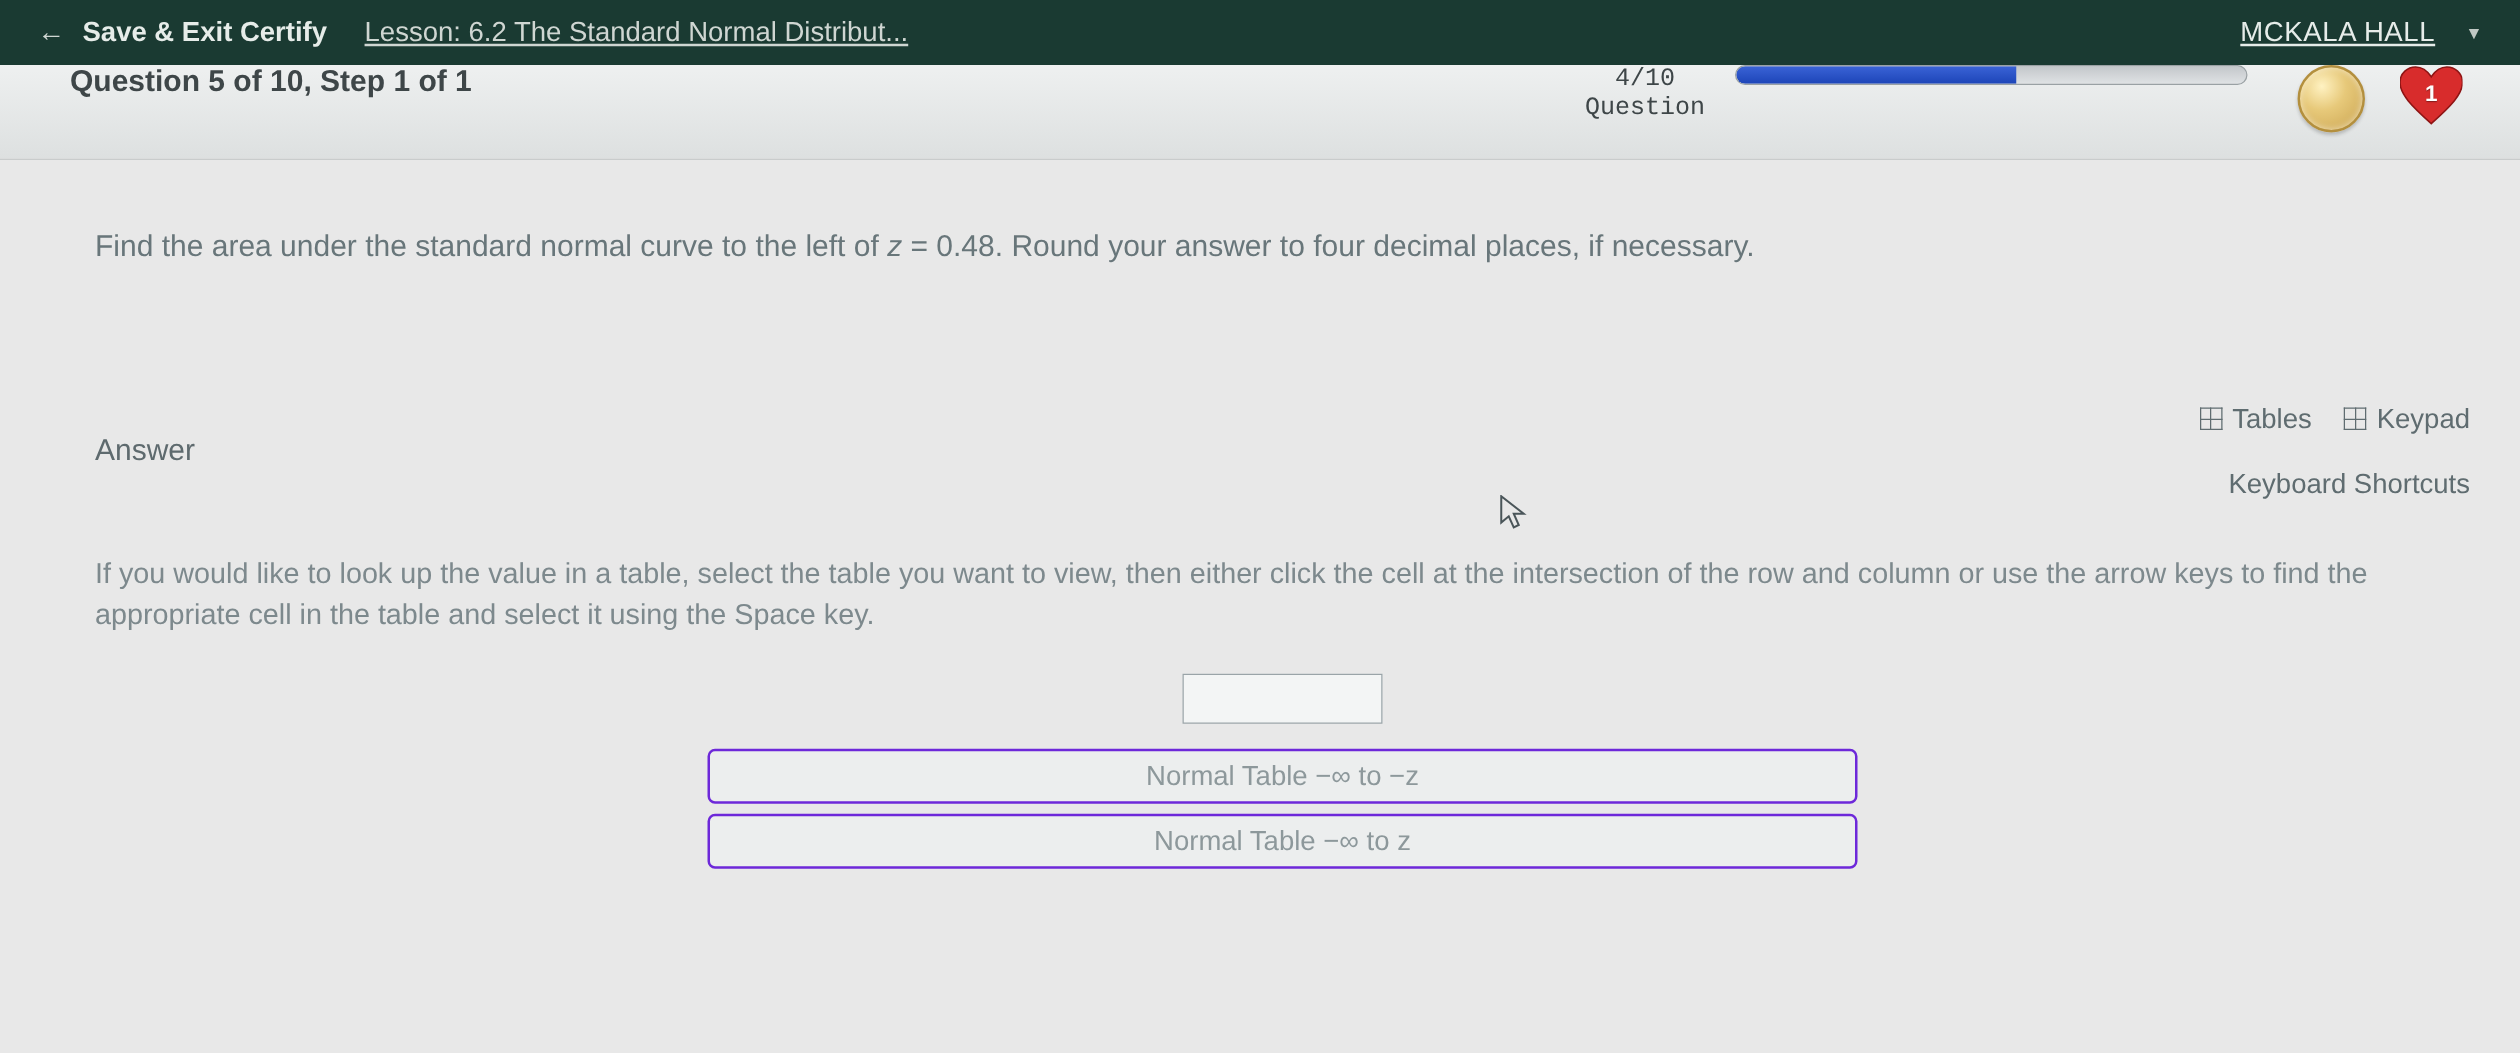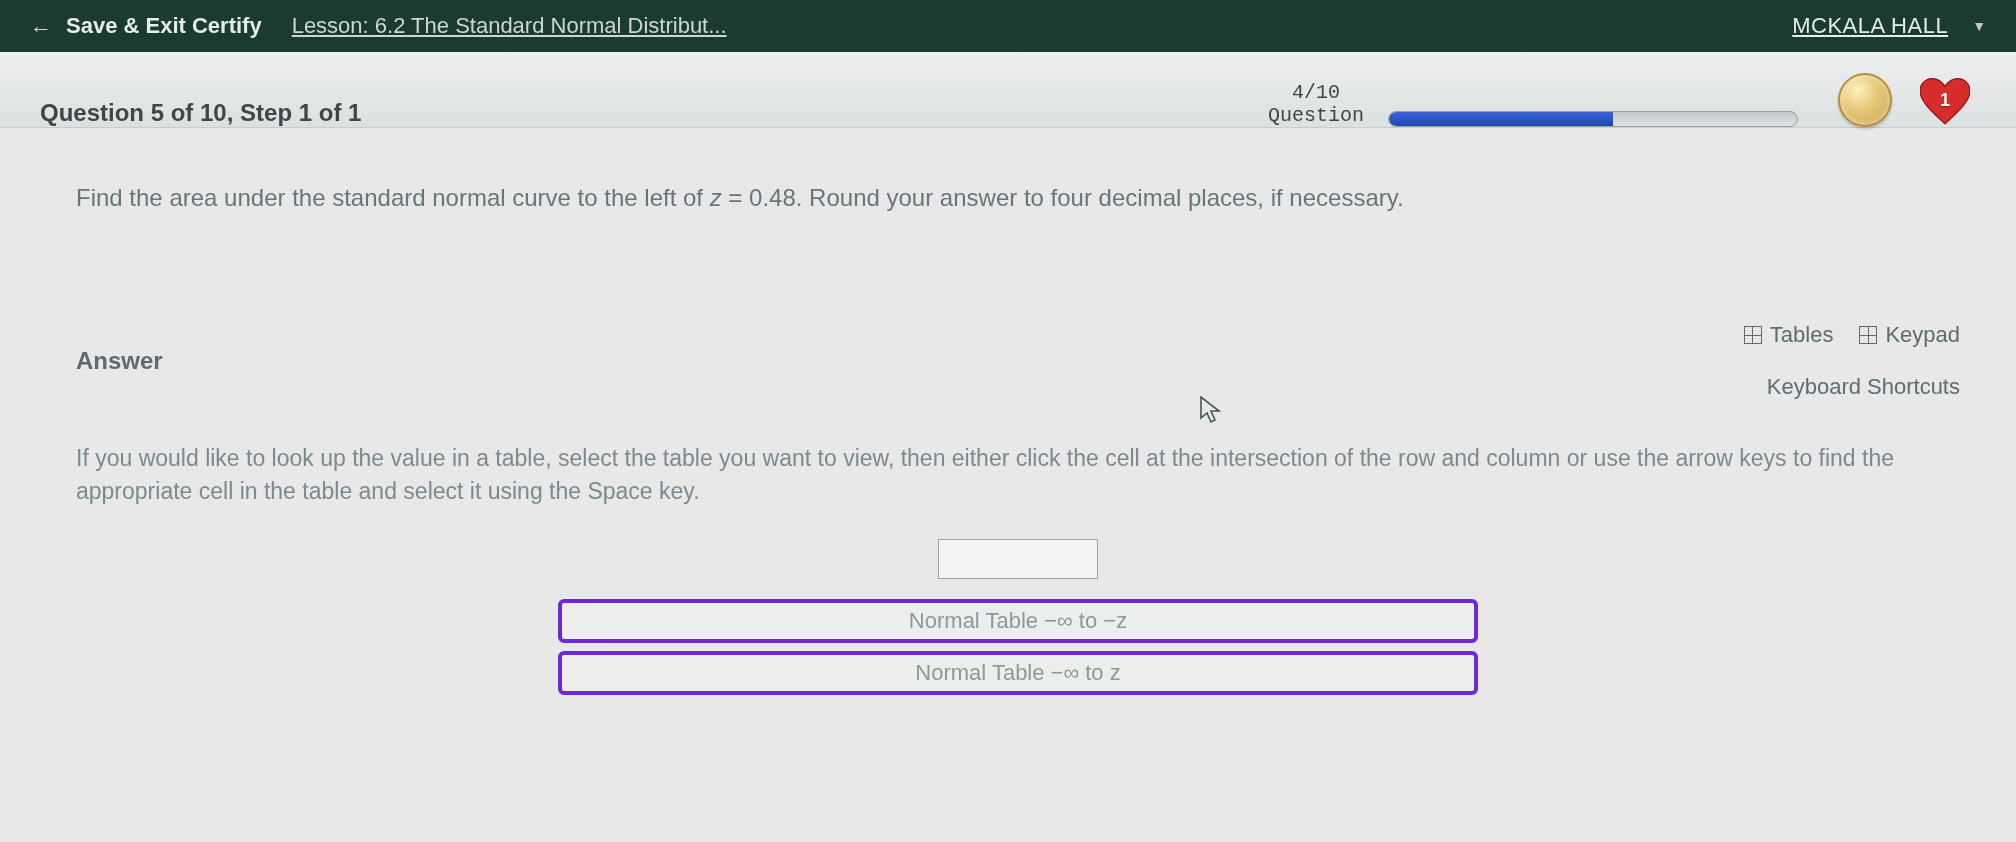--- a/index.html
+++ b/index.html
@@ -22,22 +22,22 @@
   .back-arrow { margin-right: 14px; font-size: 22px; color:#cfd6d2; }
   .save-exit { margin-right: 30px; color:#e6ece9;font-weight:bold; }
   .lesson-title { color:#cfd6d2;text-decoration:underline; }
   .user-name { margin-left: auto; color:#e6ece9; letter-spacing:0.5px;text-decoration:underline; }
   .dropdown-caret { margin-left: 24px; font-size:14px; color:#c0c8c4; }
   .status-bar {
     background: linear-gradient(#eef0f0,#dde0e0);
     border-bottom: 1px solid #c9cccc;
     height: 76px;
     display: flex;
-    align-items: flex-end;
-    padding: 0 36px 0 40px;
+    align-items: flex-start;
+    padding: 0 36px 0 56px;
     color:#3e4648;
     font-size: 24px;
   }
   .question-label { font-weight: 600; }
   .score-block {
     margin-left: auto;
     display:flex;
     flex-direction:column;
     align-items:center;
     font-family: "Consolas","Courier New",monospace;
@@ -69,35 +69,35 @@
   .heart {
     width:50px;height:50px;position:relative;margin-right:10px;
   }
   .heart svg { width:100%; height:100%; }
   .heart .count {
     position:absolute;top:50%;left:50%;transform:translate(-50%,-58%);
     color:#fff;font-weight:700;font-size:18px;
     text-shadow:0 1px 1px rgba(0,0,0,0.4);
   }
   .content {
-    padding: 56px 56px 0 76px;
+    padding: 56px 40px 0 76px;
     color:#616c70;
   }
   .question-text {
     font-size: 24px;
     color:#68767a;
     margin-bottom: 110px;
   }
   .question-text .zval { font-style: italic; }
   .answer-row {
     display:flex;
     align-items: center;
     margin-bottom: 18px;
   }
-  .answer-label { font-size: 24px; color:#5e6a6e; font-weight:700; }
+  .answer-label { font-size: 24px; color:#5e6a6e; font-weight:400; }
   .right-tools {
     margin-left:auto;
     display:flex;
     flex-direction:column;
     align-items:flex-end;
   }
   .tool-buttons { display:flex; gap:26px; margin-bottom:26px; }
   .tool-btn {
     display:flex;align-items:center;gap:8px;
     color:#5f6c70;font-size:22px;
@@ -127,21 +127,21 @@
     width: 160px; height: 40px;
     border:1px solid #9aa4a8;
     background:#f3f5f5;
     margin-bottom: 12px;
     text-align:center;
     font-size:20px;
     color:#4a5559;
   }
   .table-btn {
     width: 920px; height: 44px;
-    border:4px solid #6d28d9;
+    border:2px solid #6d28d9;
     border-radius:6px;
     background:#eceeee;
     color:#8d989b;
     font-size:22px;
     margin-top: 8px;
     display:flex;align-items:center;justify-content:center;
     cursor:pointer;
   }
   .cursor {
     position:absolute; left:1200px; top:396px; pointer-events:none;

